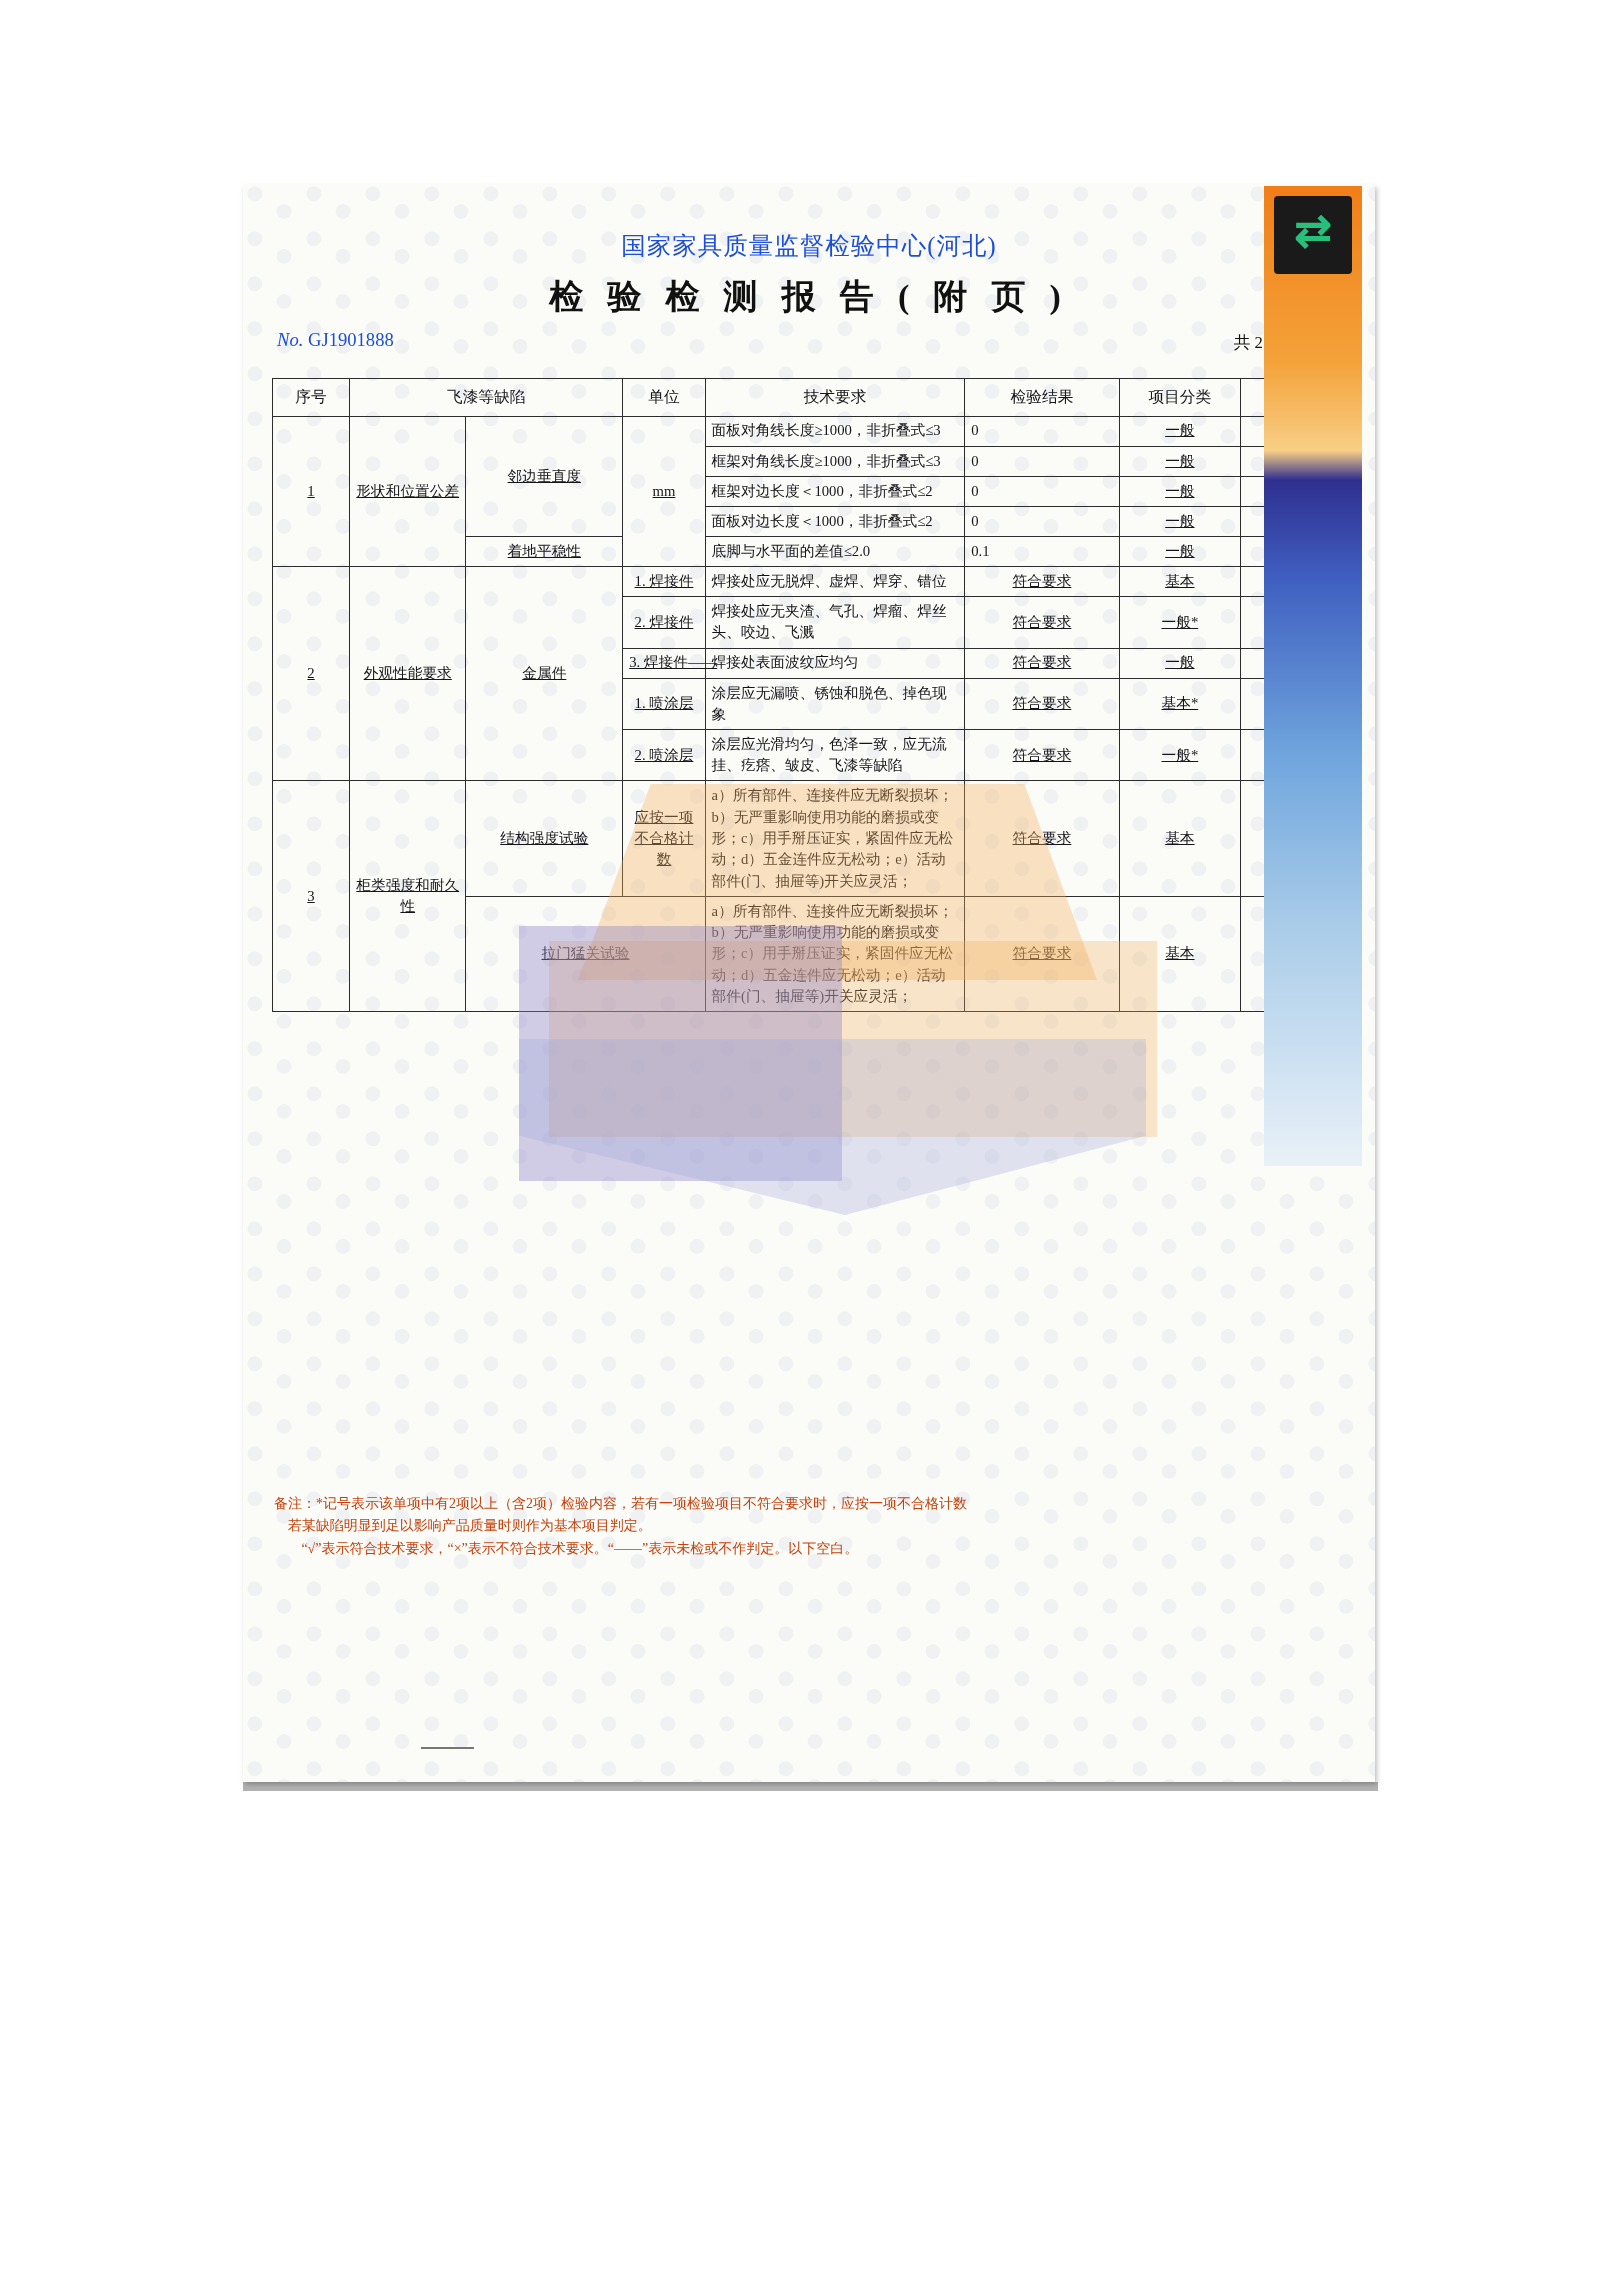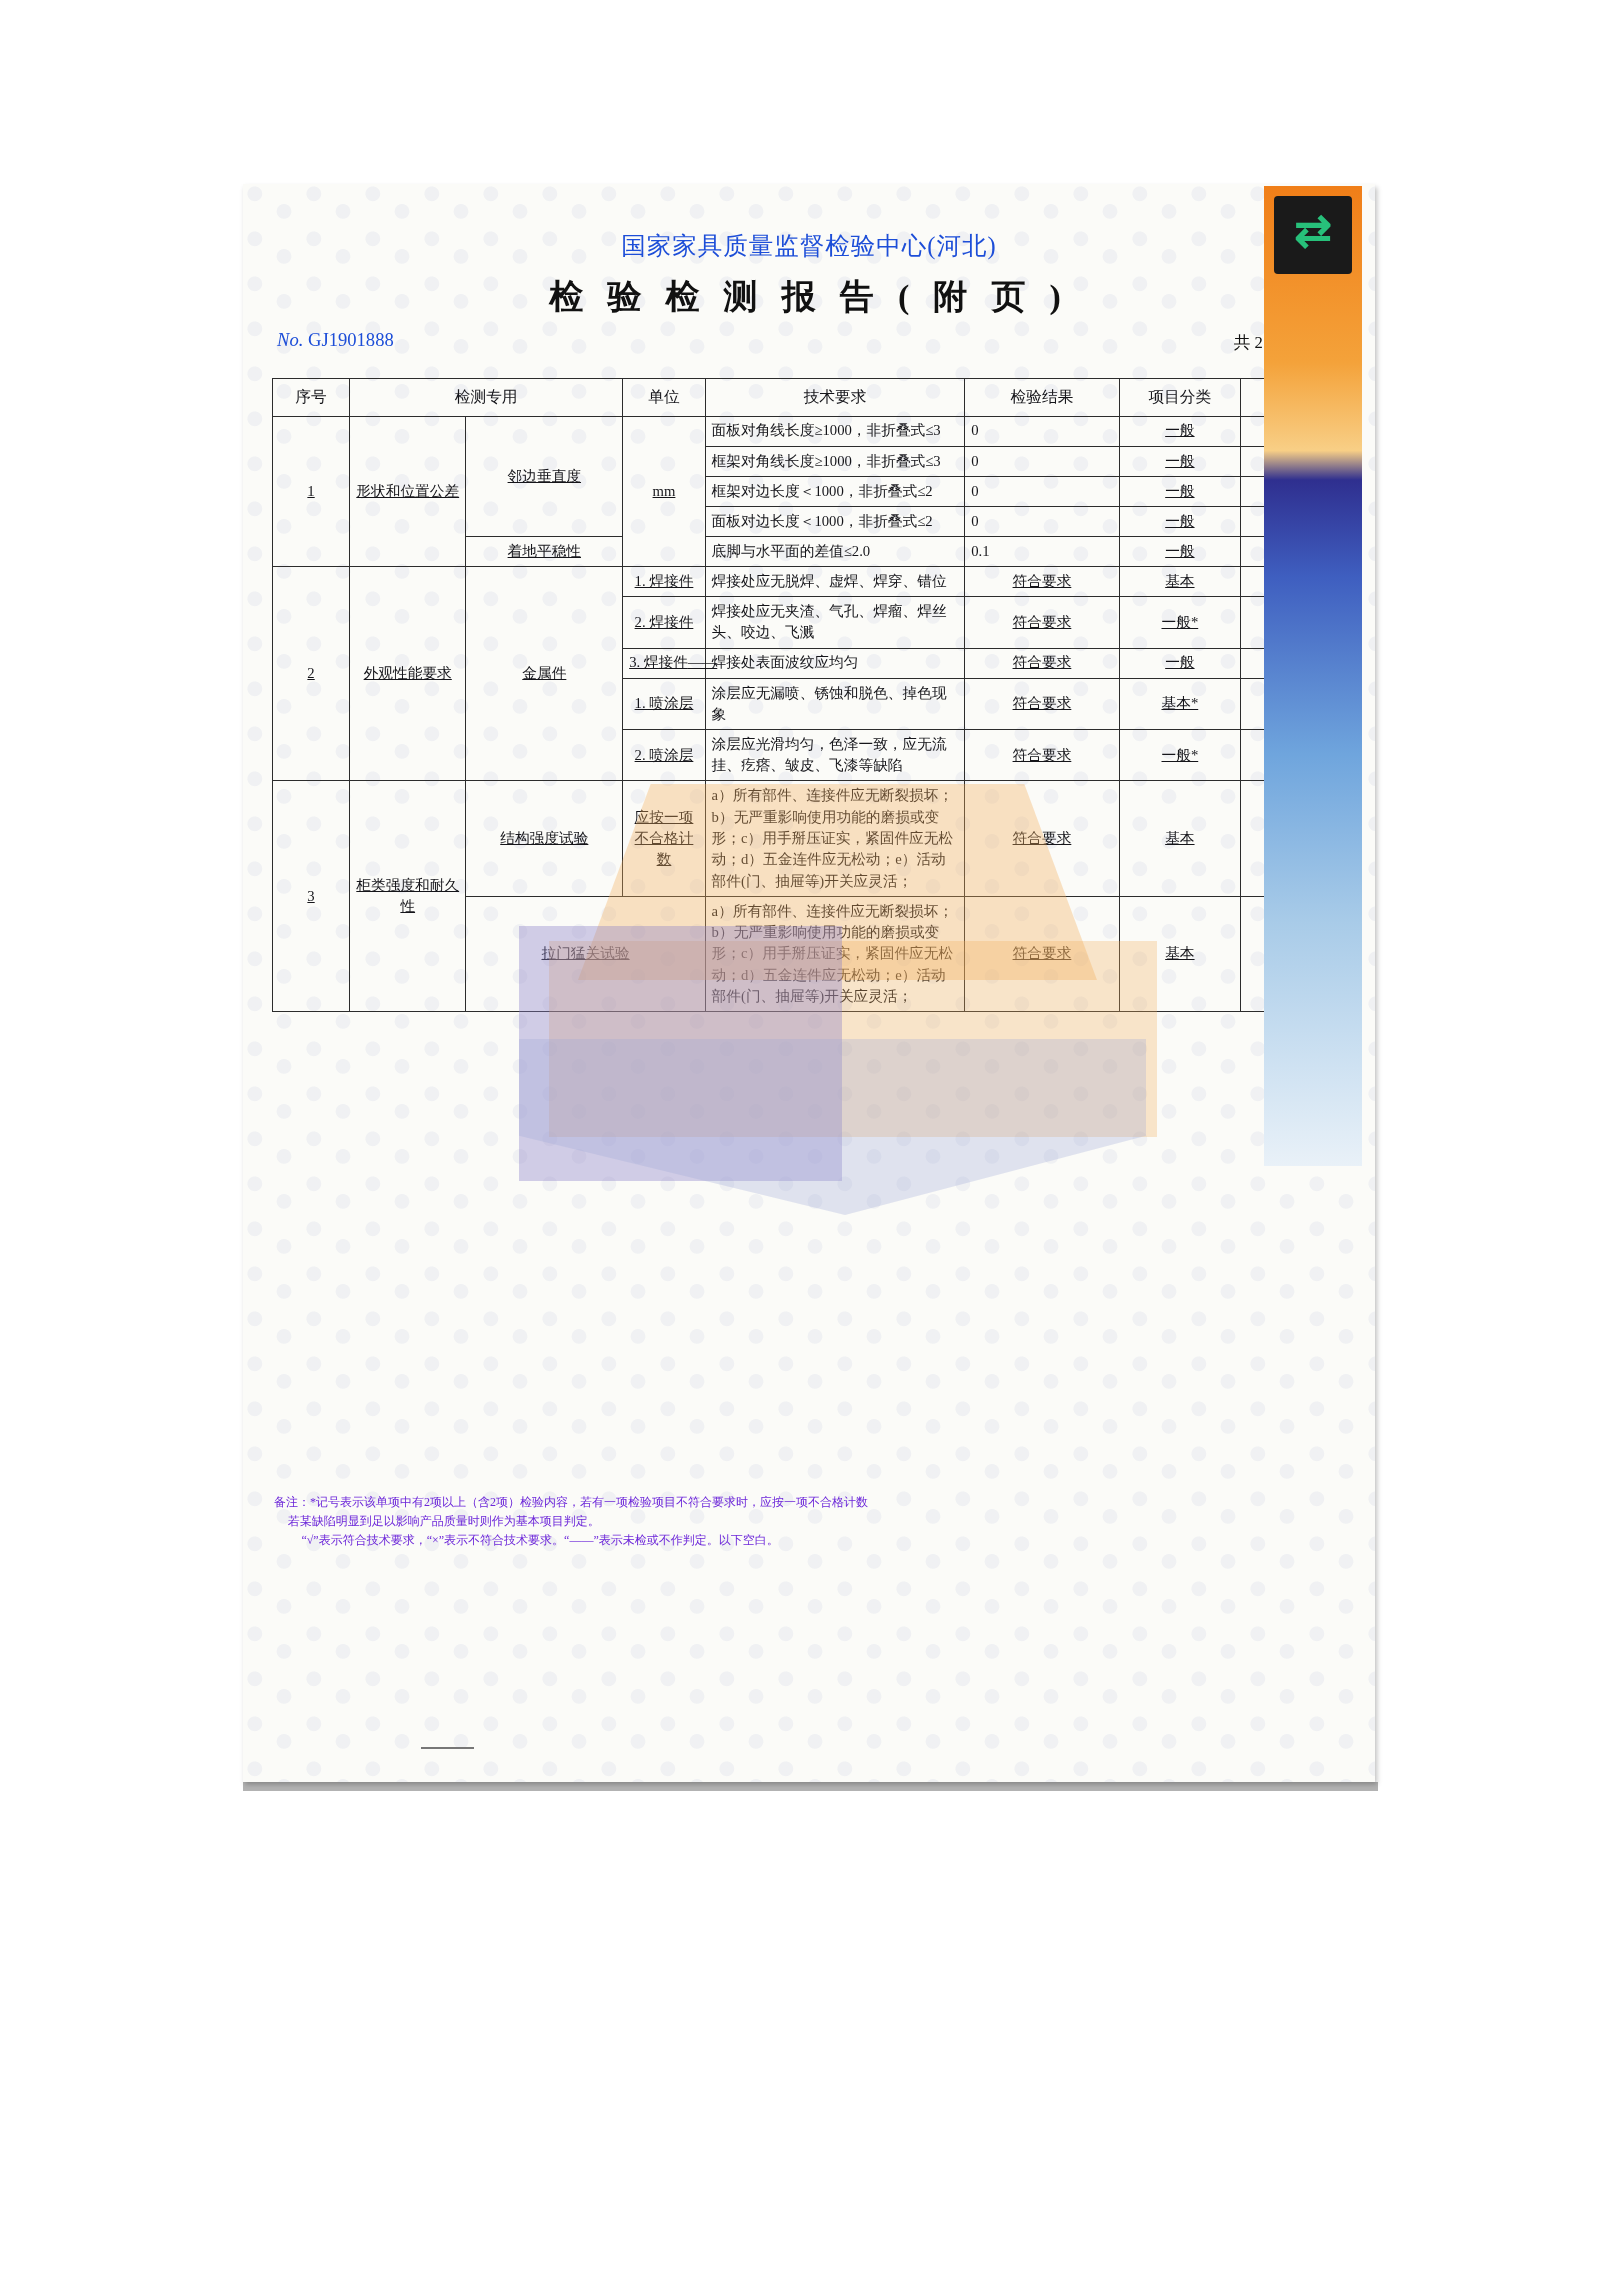--- a/index.html
+++ b/index.html
@@ -37,21 +37,21 @@
   .pageno{position:absolute;right:37px;top:147px;font-size:16.7px;color:#111;}
 
   
   table.rep{position:absolute;left:29px;top:194px;width:1068px;border-collapse:collapse;table-layout:fixed;}
   table.rep td,table.rep th{border:1px solid #2c2c2c;font-size:14.7px;color:#15151a;padding:3.9px 5.9px;vertical-align:middle;line-height:1.45;font-family:"Liberation Serif",serif;font-weight:normal;}
   table.rep th{text-align:center;font-size:15.7px;padding:6.9px 3.9px;}
   .c{text-align:center;text-decoration:underline;}
   .l{text-align:left;}
   .nowrapc{text-align:center;white-space:nowrap;}
 
-  .notes{position:absolute;left:31px;top:1309px;width:1059px;font-size:12px;line-height:1.6;color:#6d28d9;}
+  .notes{position:absolute;left:31px;top:1309px;width:1059px;font-size:14px;line-height:1.6;color:#c2410c;}
   .notes .ln2{padding-left:13.7px;}
   .notes .ln3{padding-left:27.4px;}
 
   
   .stamp{position:absolute;left:1230px;top:549px;width:172px;height:172px;opacity:.72;pointer-events:none;}
   .stamp .ring{position:absolute;inset:0;border:3.9px solid #c0272d;border-radius:50%;}
   .stamp .star{position:absolute;left:50%;top:50%;transform:translate(-50%,-50%);color:#c0272d;font-size:53px;}
   .stamp .tp{position:absolute;left:0;right:0;top:13.7px;text-align:center;color:#c0272d;font-size:14.7px;letter-spacing:2px;}
   .stamp .bt{position:absolute;left:0;right:0;bottom:15.7px;text-align:center;color:#c0272d;font-size:14.7px;letter-spacing:2px;}
 
@@ -90,21 +90,21 @@
             <col style="width:116px">
           <col style="width:61px">
             <col style="width:192px">
             <col style="width:114px">
           <col style="width:90px">
             <col style="width:73px">
         </colgroup>
         <thead>
           <tr>
             <th>序号</th>
-            <th colspan="2">检测专用</th>
+            <th colspan="2">飞漆等缺陷</th>
             <th>单位</th>
             <th>技术要求</th>
             <th>检验结果</th>
             <th>项目分类</th>
             <th>判定</th>
           </tr>
         </thead>
         <tbody>
 
           <tr>

